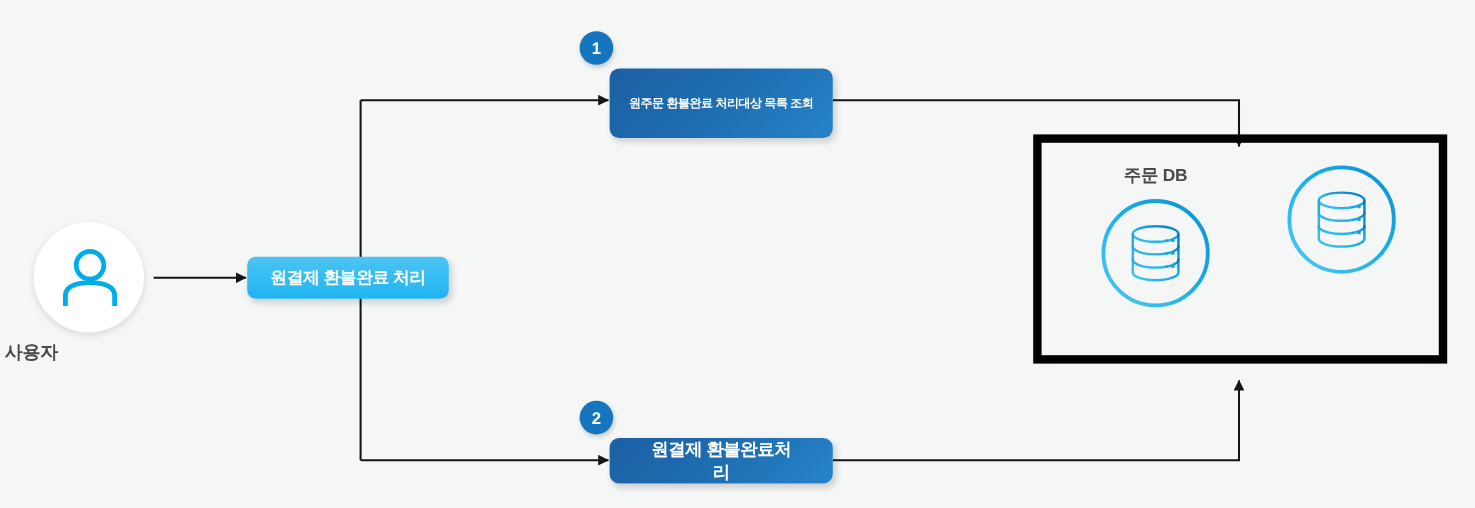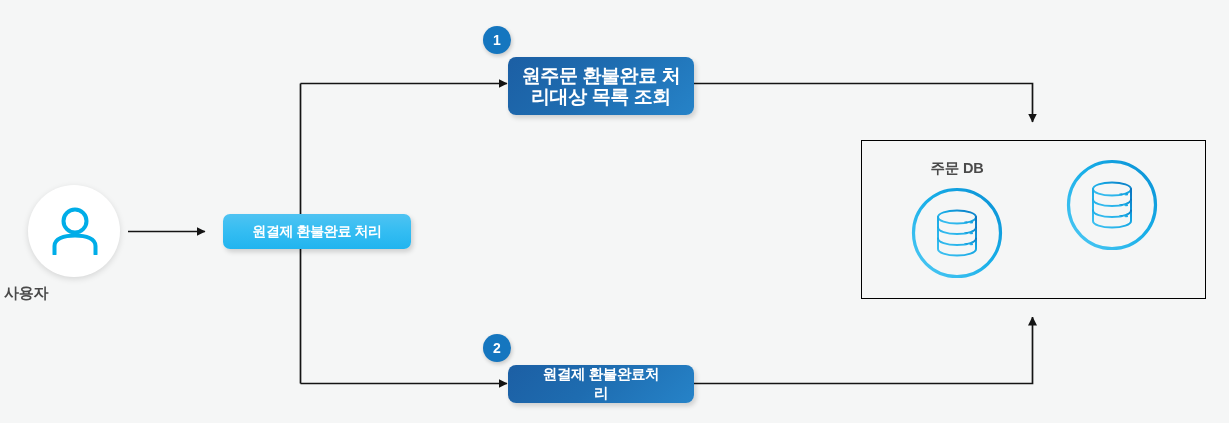--- a/index.html
+++ b/index.html
@@ -71,33 +71,32 @@
     text-align: center;
     border-radius: 8px;
     color: #ffffff;
     font-weight: bold;
     letter-spacing: -0.4px;
     box-shadow: 2px 3px 5px rgba(0,0,0,0.16);
   }
   .pill-light {
     left: 206px;
     top: 214px;
-    width: 188px;
+    width: 168px;
     height: 35px;
     font-size: 14px;
     background: linear-gradient(180deg, #4fc3f2 0%, #35bdf2 48%, #21b4ef 100%);
     border-radius: 7px;
-    margin-left: 17px;
   }
   .pill-dark-1 {
     left: 508px;
     top: 57px;
     width: 186px;
     height: 58px;
-    font-size: 19px;
+    font-size: 10px;
     line-height: 21px;
     padding: 0 12px;
     background: linear-gradient(135deg, #1c5fa4 0%, #1e6cb0 45%, #2683c8 100%);
   }
   .pill-dark-2 {
     left: 508px;
     top: 365px;
     width: 186px;
     height: 38px;
     font-size: 14.5px;
@@ -118,25 +117,25 @@
     justify-content: center;
     box-shadow: 1px 2px 4px rgba(0,0,0,0.2);
   }
   .badge-1 { left: 483px; top: 26px; }
   .badge-2 { left: 483px; top: 334px; }
 
   
   .db-container {
     position: absolute;
     left: 861px;
-    top: 140px;
+    top: 112px;
     width: 345px;
-    height: 159px;
+    height: 191px;
     box-sizing: border-box;
-    border: 1px solid #000000;
+    border: 7px solid #000000;
     background: transparent;
   }
   .db-item {
     position: absolute;
     top: 18px;
     width: 140px;
     text-align: center;
   }
   .db-item-order { left: 25px; }
   .db-item-payment { left: 180px; }

